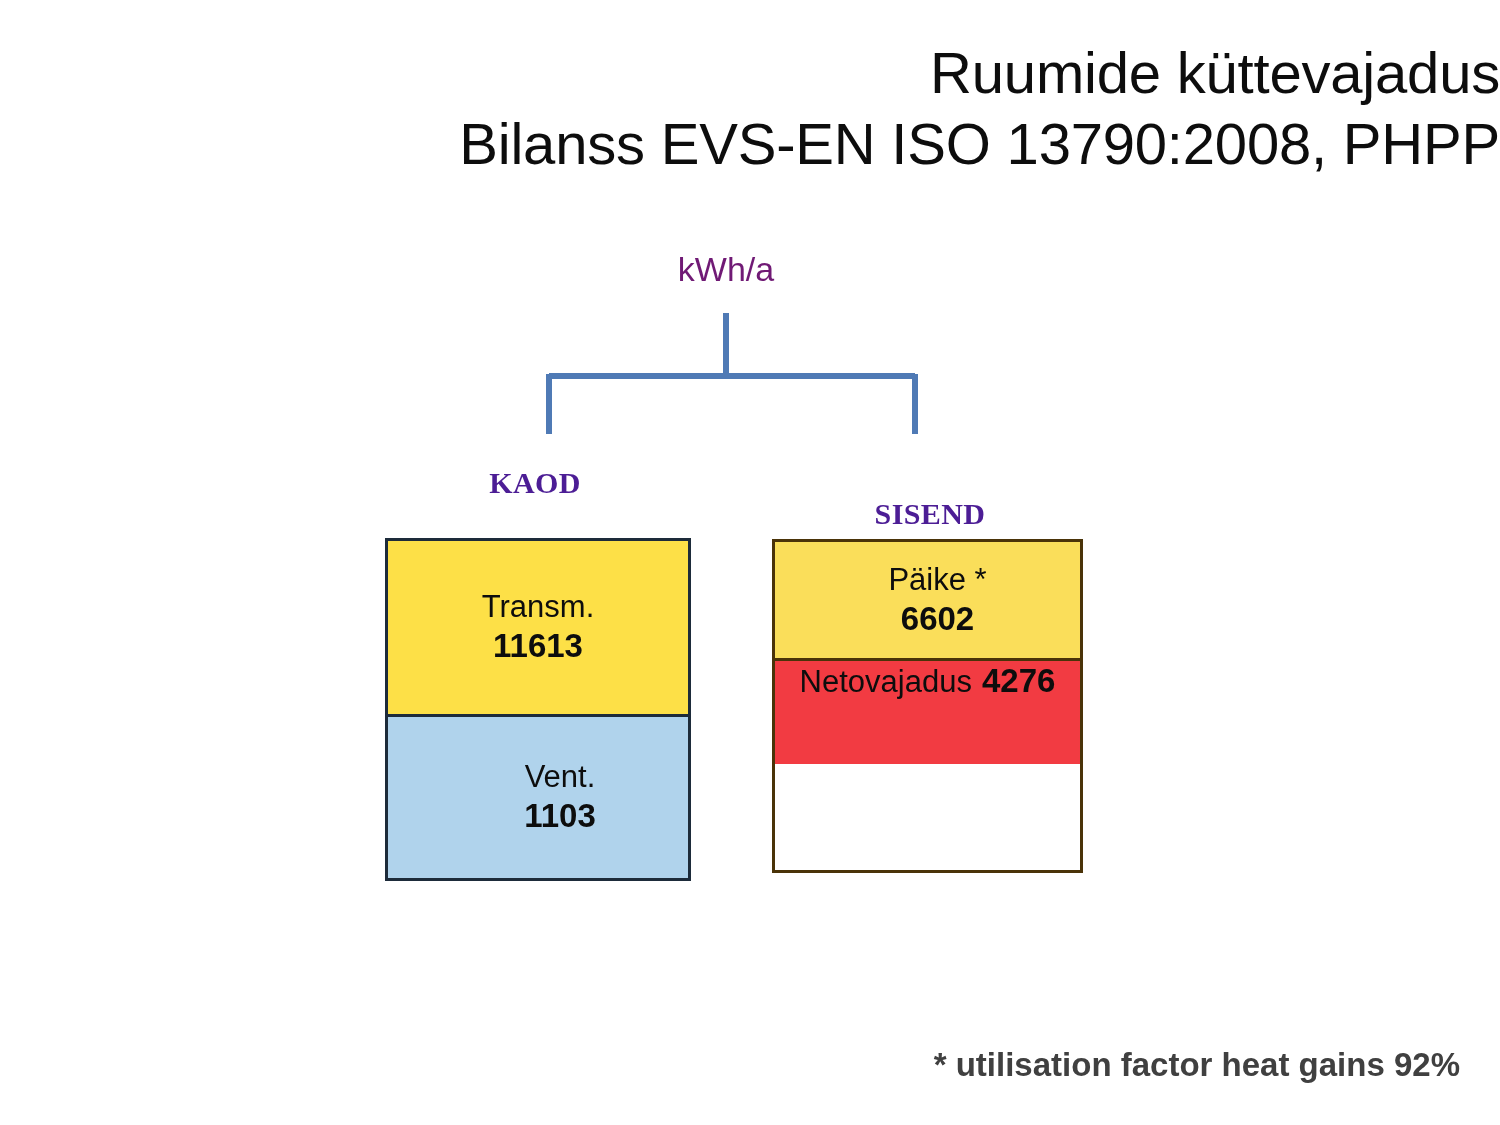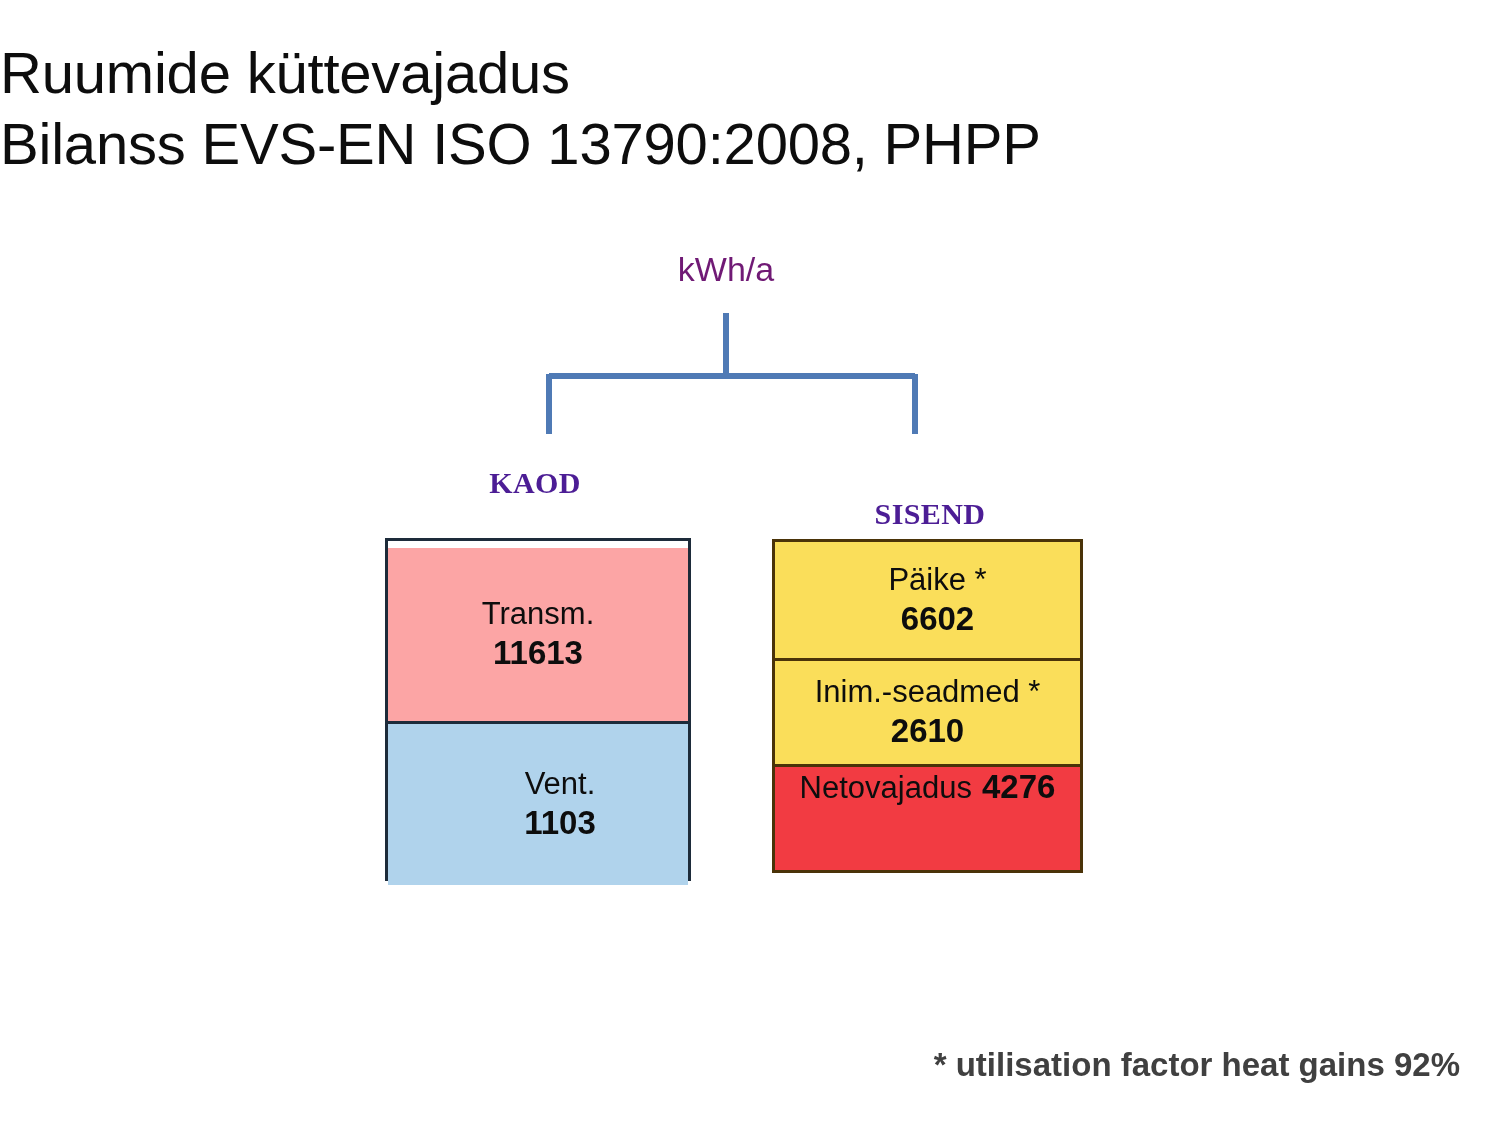--- a/index.html
+++ b/index.html
@@ -15,21 +15,21 @@
     font-family: "Liberation Sans", sans-serif;
     color: #000000;
   }
 
   
   #title-block {
     position: absolute;
     left: 0;
     top: 38px;
     width: 1500px;
-    text-align: left;
+    text-align: right;
     line-height: 1.22;
   }
   #title-block .title-line {
     font-size: 58px;
     font-weight: 400;
     color: #0d0d0d;
     letter-spacing: -0.2px;
     white-space: nowrap;
   }
 
@@ -122,23 +122,22 @@
   .cell.inline {
     flex-direction: row;
     gap: 10px;
     align-items: baseline;
     justify-content: center;
   }
 
   
   #cell-transm {
     height: 176px;
-    background: #fca5a5;
+    background: #fde047;
     border-bottom: 3px solid #1d2b3a;
-    margin-top: 7px;
   }
   #cell-vent {
     height: 161px;
     background: #b0d3ec;
     padding-left: 44px;
   }
 
   
   #cell-paike {
     height: 119px;
@@ -202,23 +201,19 @@
     <span class="cell-label">Vent.</span>
     <span class="cell-value">1103</span>
   </div>
 </div>
 
 <div class="stack" id="stack-sisend">
   <div class="cell" id="cell-paike">
     <span class="cell-label">Päike *</span>
     <span class="cell-value">6602</span>
   </div>
-  <div class="cell" id="cell-inim">
-    <span class="cell-label">Inim.-seadmed *</span>
-    <span class="cell-value">2610</span>
-  </div>
   <div class="cell inline" id="cell-neto">
     <span class="cell-label">Netovajadus</span>
     <span class="cell-value">4276</span>
   </div>
 </div>
 
 <div id="footnote">* utilisation factor heat gains 92%</div>
 
 </body></html>

